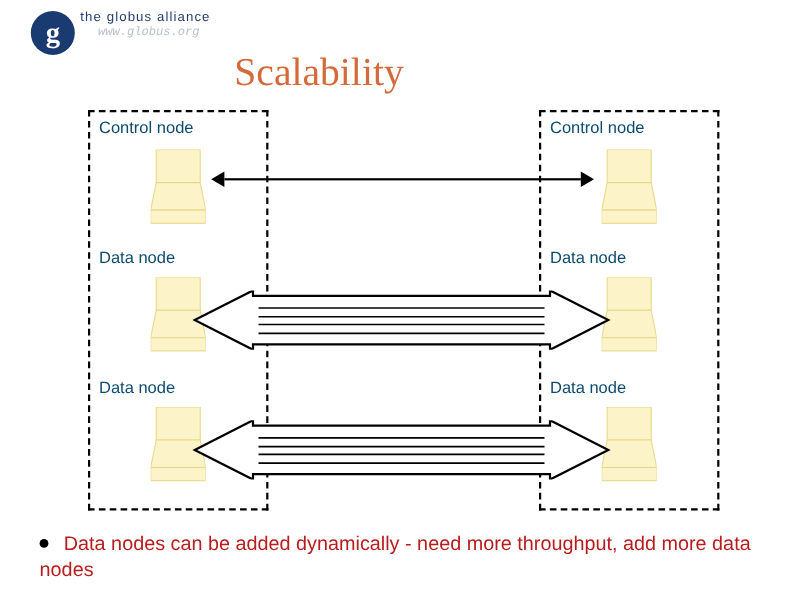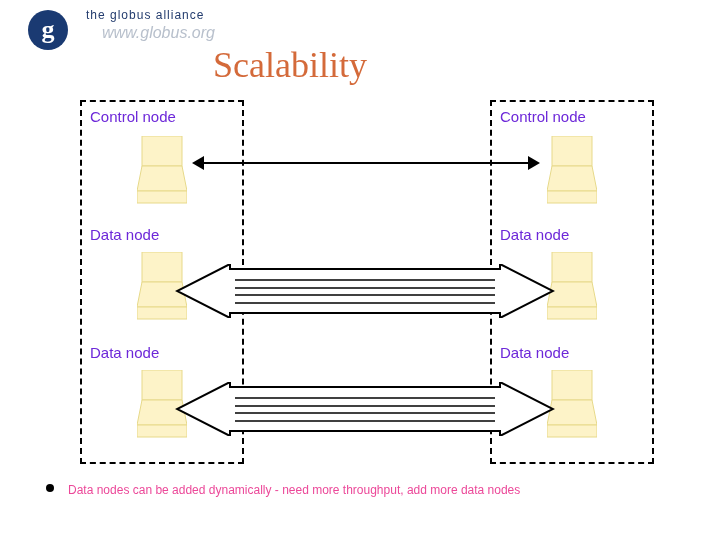--- a/index.html
+++ b/index.html
@@ -33,33 +33,34 @@
     background: #1a3a72;
     color: #fff;
     font-family: Georgia, serif;
     font-size: 26px;
     line-height: 40px;
     text-align: center;
     font-weight: bold;
   }
   .logo-text {
     position: absolute;
-    left: 86px;
+    left: 73px;
     top: 0px;
     color: #233c6e;
     font-size: 12px;
     letter-spacing: 1px;
   }
   .logo-sub {
     position: absolute;
-    left: 102px;
+    left: 89px;
     top: 16px;
     color: #b8c0cc;
-    font-size: 16px;
+    font-size: 11px;
     font-style: italic;
+    font-family: Liberation Mono, monospace;
   }
   .title {
     position: absolute;
     top: 44px;
     left: 0;
     width: 580px;
     text-align: center;
     font-family: Georgia, 'Times New Roman', serif;
     font-size: 36px;
     color: #d46a3a;
@@ -69,21 +70,21 @@
     border: 2px dashed #000;
     width: 160px;
     height: 360px;
     top: 100px;
   }
   .cluster.left  { left: 80px; }
   .cluster.right { left: 490px; }
   .node-label {
     position: absolute;
     font-size: 15px;
-    color: #6d28d9;
+    color: #0c4a6e;
   }
   .tower {
     position: absolute;
     width: 50px;
     height: 70px;
   }
   .tower svg { width: 50px; height: 70px; display:block; }
   .hline {
     position: absolute;
     height: 2px;
@@ -92,25 +93,25 @@
   .triangle {
     position: absolute;
     width: 0; height: 0;
   }
   .tri-left  { border-top: 7px solid transparent; border-bottom: 7px solid transparent; border-right: 12px solid #000; }
   .tri-right { border-top: 7px solid transparent; border-bottom: 7px solid transparent; border-left: 12px solid #000; }
   .big-arrow { position: absolute; }
   .big-arrow svg { display:block; }
   .bullet {
     position: absolute;
-    left: 46px;
+    left: 36px;
     top: 482px;
     width: 650px;
-    font-size: 12px;
-    color: #ec4899;
+    font-size: 18px;
+    color: #b91c1c;
     line-height: 1.35;
   }
   .bullet::before {
     content: "";
     display: inline-block;
     width: 8px; height: 8px;
     background: #000;
     border-radius: 50%;
     margin-right: 14px;
     vertical-align: 2px;

